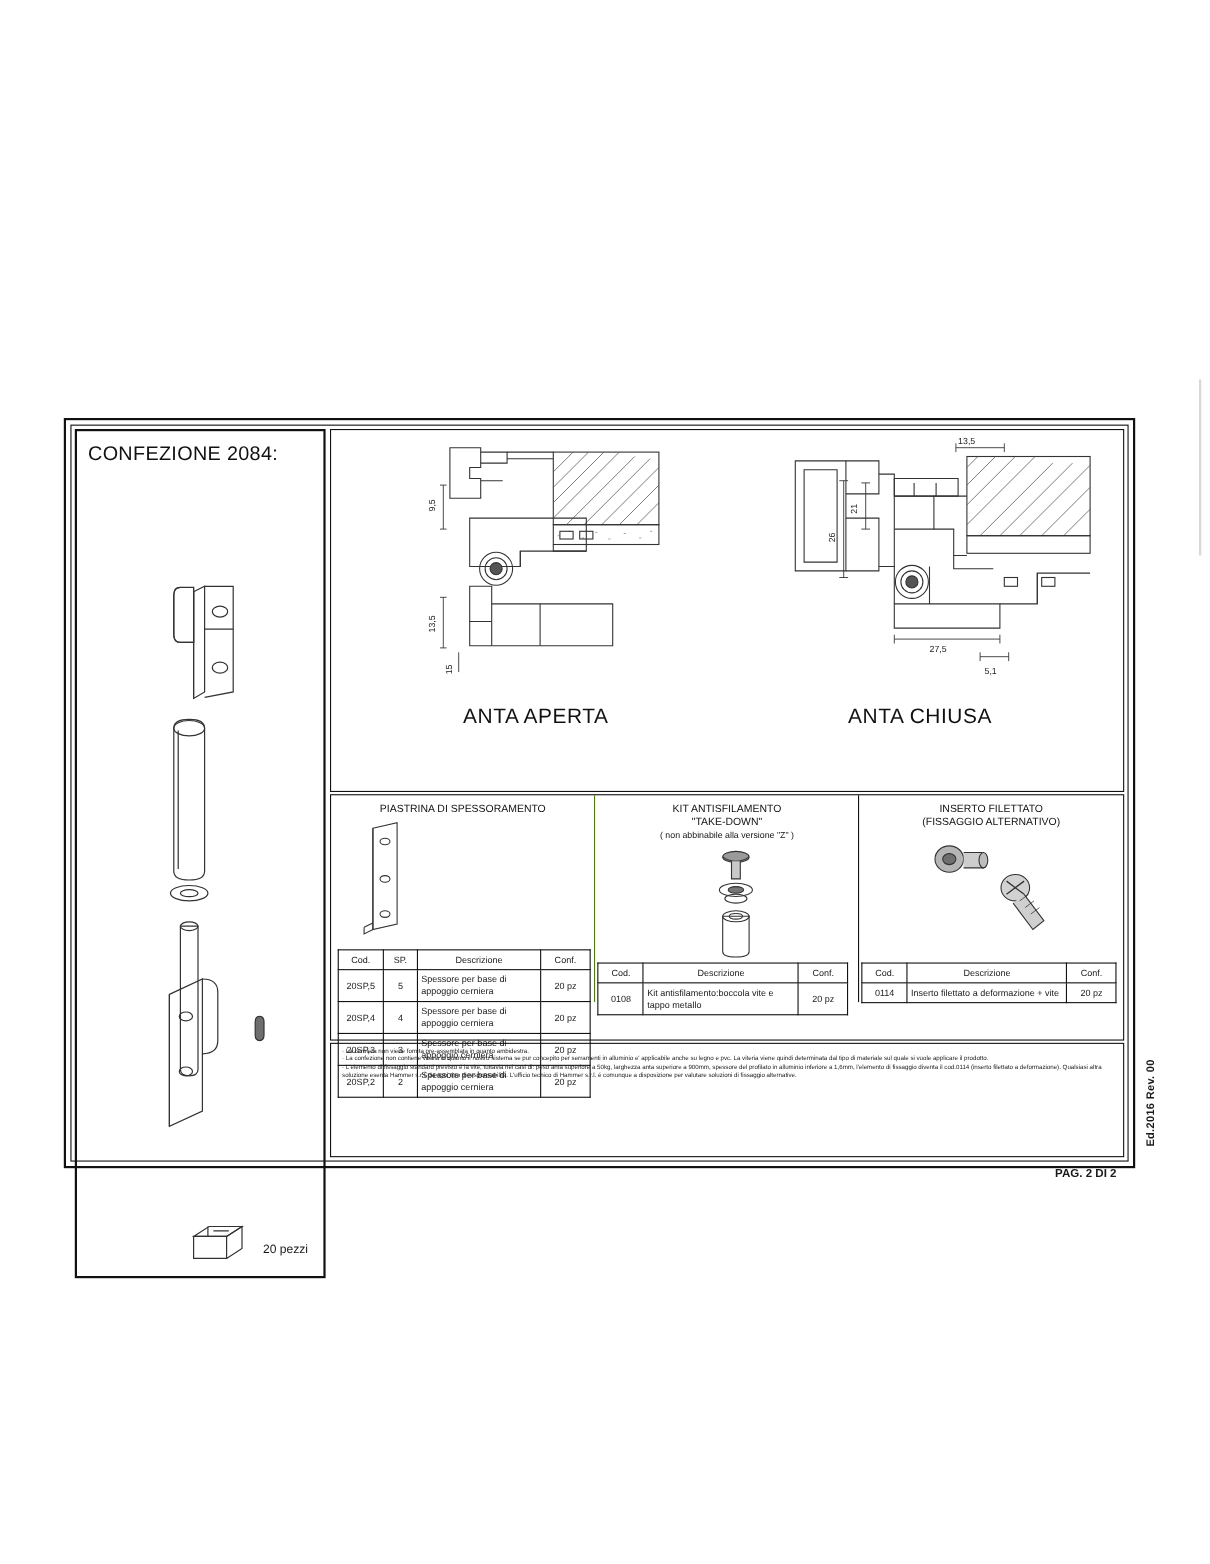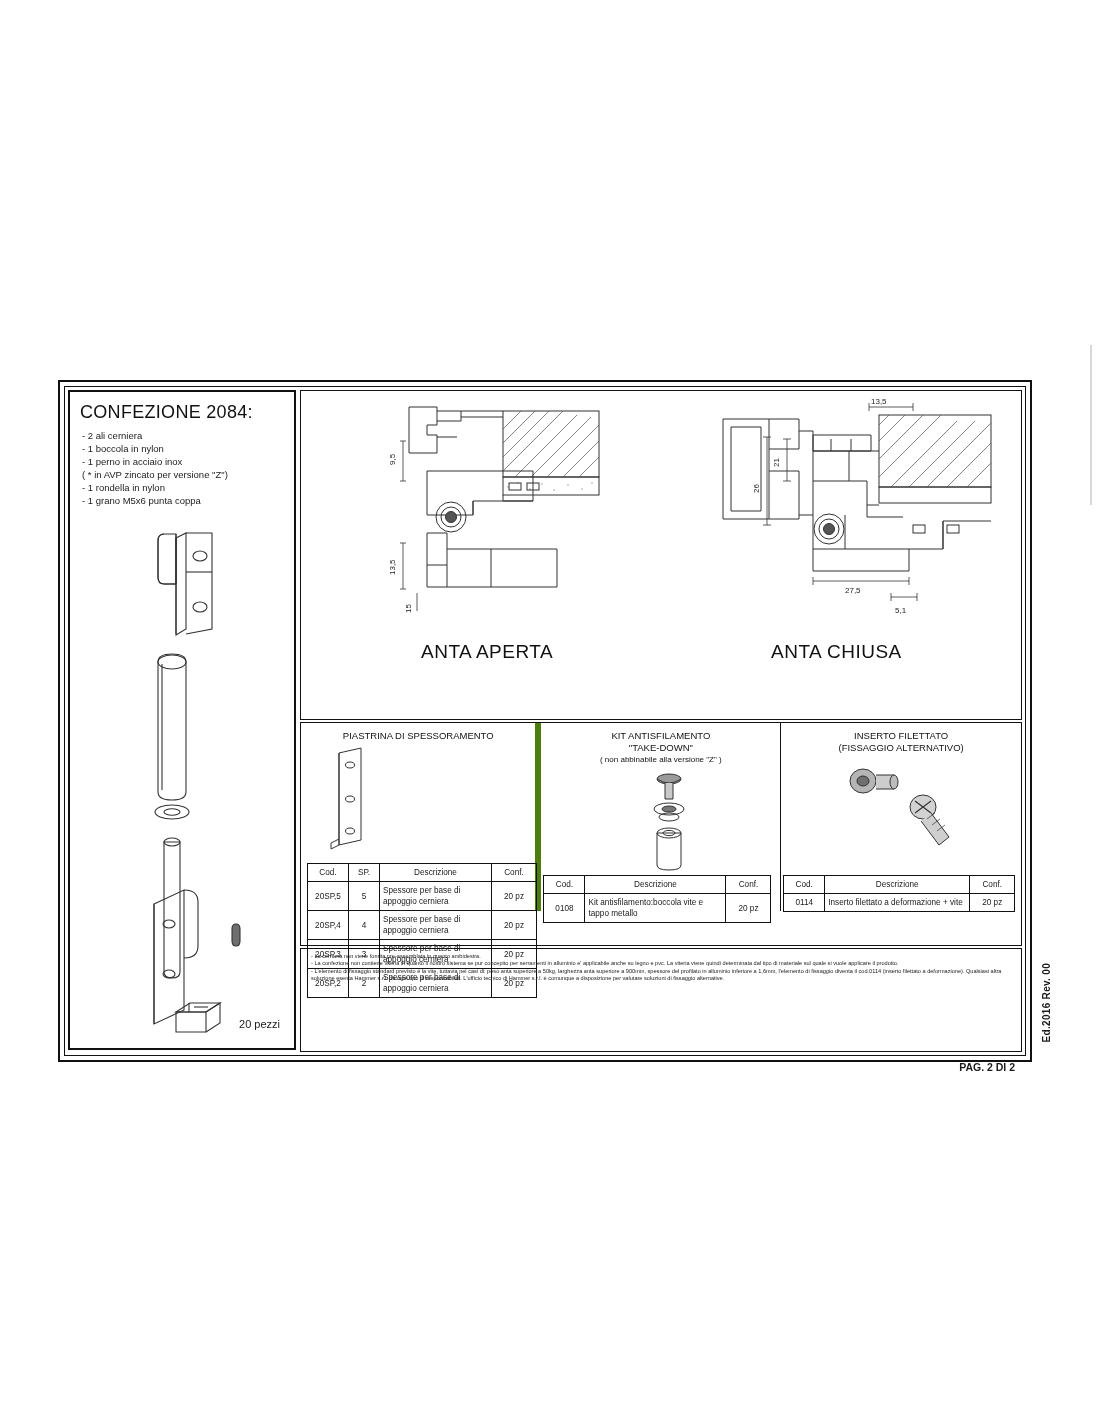--- a/index.html
+++ b/index.html
@@ -3,41 +3,41 @@
 <meta charset="utf-8">
 <style>
   html,body{margin:0;padding:0;background:#ffffff;}
   body{width:1100px;height:1422px;position:relative;font-family:"Liberation Sans", sans-serif;color:#1a1a1a;}
   .page{position:absolute;inset:0;background:#fff;}
   
   .sheet{position:absolute;left:58px;top:380px;width:974px;height:682px;border:2px solid #111;box-sizing:border-box;background:#fff;}
   .sheet-inner{position:absolute;inset:4px;border:1px solid #111;box-sizing:border-box;}
 
   
-  .leftcol{position:absolute;left:8px;top:8px;width:228px;height:660px;border:2px solid #111;box-sizing:border-box;}
+  .leftcol{position:absolute;left:8px;top:8px;width:228px;height:772px;border:2px solid #111;box-sizing:border-box;}
   .conf-title{font-size:18px;letter-spacing:.3px;margin:10px 0 6px 10px;color:#111;}
   .conf-list{margin:0 0 0 12px;font-size:9.5px;line-height:13px;color:#222;}
   .conf-list div{white-space:nowrap;}
   .pezzi{position:absolute;right:14px;bottom:18px;font-size:11px;}
   .boxicon{position:absolute;right:70px;bottom:10px;width:52px;height:40px;}
 
   
   .art{position:absolute;}
 
   
   .rightcol{position:absolute;left:240px;top:8px;right:8px;bottom:8px;}
   .bandhead{border-bottom:1px solid #111;text-align:center;font-size:15px;padding:5px 0 6px;letter-spacing:.4px;}
   .sezioni{position:absolute;left:0;top:0;right:0;height:330px;border:1px solid #111;box-sizing:border-box;}
   .sez-body{position:relative;height:295px;}
   .cap{position:absolute;font-size:19px;letter-spacing:.5px;color:#111;}
 
   .accessori{position:absolute;left:0;top:332px;right:0;height:224px;border:1px solid #111;box-sizing:border-box;}
   .acc-body{position:relative;height:188px;}
   .acc-cell{position:absolute;top:0;bottom:0;box-sizing:border-box;}
-  .acc-cell.c1{left:0;width:33.4%;border-right:6px solid #4d7c0f;}
+  .acc-cell.c1{left:0;width:33.4%;border-right:1px solid #4d7c0f;}
   .acc-cell.c2{left:33.4%;width:33.3%;border-right:1px solid #111;}
   .acc-cell.c3{left:66.7%;right:0;}
   .acc-title{text-align:center;font-size:9.5px;line-height:12px;padding-top:7px;color:#111;}
   .acc-sub{font-size:8px;}
 
   table.t{border-collapse:collapse;font-size:8.2px;position:absolute;}
   table.t th,table.t td{border:1px solid #111;padding:3px 3px;font-weight:normal;line-height:11px;}
   table.t th{text-align:center;}
   .cod{text-align:center;width:34px;}
   .sp{text-align:center;width:24px;}
@@ -54,28 +54,20 @@
 <body>
 
 <div class="page">
   <div class="edge"></div>
 
   <div class="sheet">
     <div class="sheet-inner"></div>
 
     <div class="leftcol">
       <div class="conf-title">CONFEZIONE 2084:</div>
-      <div class="conf-list">
-        <div>- 2 ali cerniera</div>
-        <div>- 1 boccola in nylon</div>
-        <div>- 1 perno in acciaio inox</div>
-        <div>  ( * in  AVP zincato per versione "Z")</div>
-        <div>- 1 rondella in nylon</div>
-        <div>- 1 grano M5x6 punta coppa</div>
-      </div>
 
       <svg class="art" style="left:54px;top:120px;" width="170" height="520" viewBox="0 0 170 520">
         <g fill="none" stroke="#333" stroke-width="1.1">
 
           <path d="M40 22 q-6 0 -6 7 l0 36 q0 7 6 7 l12 0 0 -50 z"></path>
           <path d="M52 22 l0 50"></path>
           <path d="M40 22 q-6 0 -6 7"></path>
           <path d="M52 26 l10 -5 l0 96 l-10 6 z"></path>
           <path d="M52 26 l0 96"></path>
           <path d="M62 21 l26 0 0 96 -26 5"></path>

